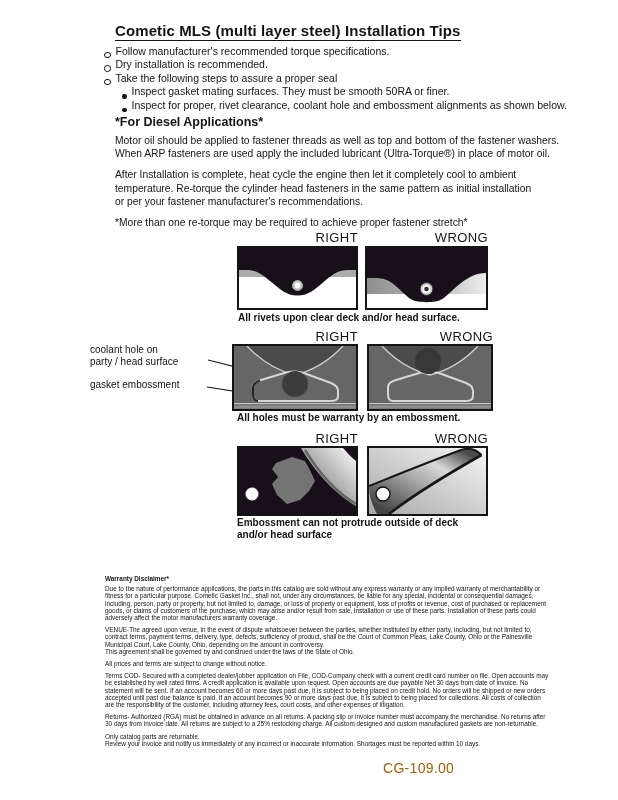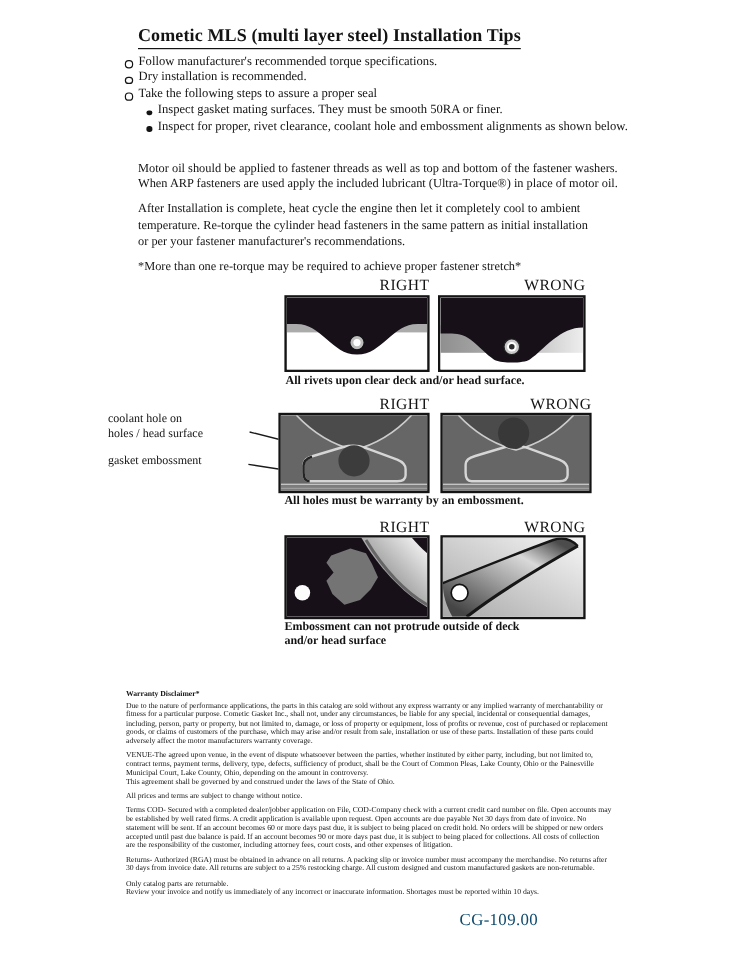--- a/index.html
+++ b/index.html
@@ -1,41 +1,41 @@
 <!DOCTYPE html>
 <html><head>
 <meta charset="utf-8">
 <style>
   html,body{margin:0;padding:0;background:#fff;}
   .page{position:relative;width:586px;height:800px;background:#ffffff;overflow:hidden;
-        font-family:Liberation Serif, serif;color:#141414;}
+        font-family:Liberation Sans, sans-serif;color:#141414;}
   .title{position:absolute;left:115px;top:22px;margin:0;font-size:15px;font-weight:bold;
          letter-spacing:0.1px;border-bottom:1.6px solid #141414;padding-bottom:1px;white-space:nowrap;}
   .bullets{position:absolute;left:104px;top:45px;font-size:10.5px;line-height:13.4px;}
-  .b{display:flex;align-items:center;}
+  .b{display:flex;align-items:flex-end;}
   .mk{flex:0 0 auto;width:4.5px;height:4.5px;border-radius:50%;margin:4px 5px 0 0;}
   .mk.o{border:1px solid #141414;}
   .mk.f{background:#141414;margin-top:4.5px;}
   .l2{padding-left:18px;}
   .bt{white-space:nowrap;}
   .dheading{position:absolute;left:115px;top:115px;margin:0;font-size:12.5px;font-weight:bold;}
   .dbody{position:absolute;left:115px;top:134px;font-size:10.3px;line-height:13.2px;}
   .dbody .para{margin-bottom:8px;}
   .tl{white-space:nowrap;}
   .dlabel{position:absolute;text-align:right;font-size:13px;letter-spacing:0.4px;white-space:nowrap;}
   .panel{position:absolute;border:2px solid #141414;background:#fff;line-height:0;}
   .panel svg{display:block;}
   .cap{position:absolute;font-size:10px;font-weight:bold;line-height:11.5px;white-space:nowrap;}
   .callout{position:absolute;font-size:10px;line-height:11.5px;text-align:left;}
   .leaders{position:absolute;}
   .legal{position:absolute;left:105px;top:575px;font-size:6.4px;line-height:7.2px;}
   .lh{font-weight:bold;margin-bottom:3px;}
   .lp{margin-bottom:5px;}
   .ll{white-space:nowrap;}
-  .pagecode{position:absolute;left:383px;top:760px;font-size:14px;letter-spacing:0.3px;color:#0c4a6e;}
+  .pagecode{position:absolute;left:383px;top:760px;font-size:14px;letter-spacing:0.3px;color:#a16207;}
 </style>
 </head>
 <body>
 
 <div class="page">
 
   <h1 class="title">Cometic MLS (multi layer steel) Installation Tips</h1>
 
   <div class="bullets">
     <div class="b l1">
@@ -53,20 +53,21 @@
     <div class="b l2">
       <span class="mk f"></span>
       <span class="bt">Inspect gasket mating surfaces.  They must be smooth 50RA or finer.</span>
     </div>
     <div class="b l2">
       <span class="mk f"></span>
       <span class="bt">Inspect for proper, rivet clearance, coolant hole and embossment alignments as shown below.</span>
     </div>
   </div>
 
+  <h2 class="dheading">*For Diesel Applications*</h2>
 
   <div class="dbody">
     <div class="para">
       <div class="tl">Motor oil should be applied to fastener threads as well as top and bottom of the fastener washers.</div>
       <div class="tl">When ARP fasteners are used apply the included lubricant (Ultra-Torque®) in place of motor oil.</div>
     </div>
     <div class="para">
       <div class="tl">After Installation is complete, heat cycle the engine then let it completely cool to ambient</div>
       <div class="tl">temperature. Re-torque the cylinder head fasteners in the same pattern as initial installation</div>
       <div class="tl">or per your fastener manufacturer's recommendations.</div>
@@ -107,21 +108,21 @@
     </svg>
   </div>
 
   <div class="cap" style="left:238px;top:312px">All rivets upon clear deck and/or head surface.</div>
 
   <div class="dlabel" style="left:232px;top:329px;width:126px">RIGHT</div>
   <div class="dlabel" style="left:367px;top:329px;width:126px">WRONG</div>
 
   <div class="callout" style="left:90px;top:344px;width:117px">
     <div class="tl">coolant hole on</div>
-    <div class="tl">holes / head surface</div>
+    <div class="tl">party / head surface</div>
   </div>
   <div class="callout" style="left:90px;top:379px;width:117px">
     <div class="tl">gasket embossment</div>
   </div>
   <svg class="leaders" style="left:203px;top:353px" width="100" height="46" viewBox="0 0 100 46">
     <line x1="5" y1="7" x2="88" y2="28" stroke="#1a1a1a" stroke-width="1.2"></line>
     <line x1="4" y1="34" x2="56" y2="42" stroke="#1a1a1a" stroke-width="1.2"></line>
   </svg>
 
   <div class="panel" style="left:232px;top:344px">

